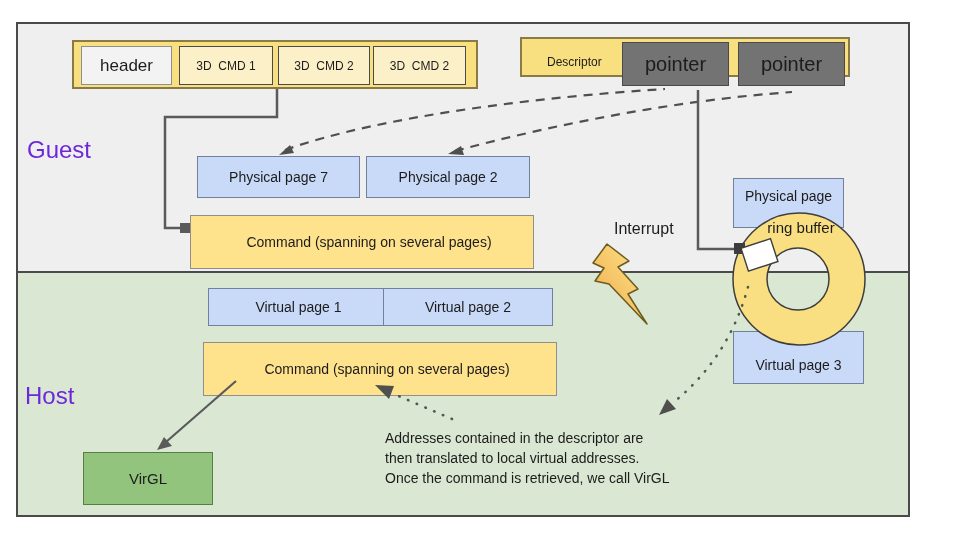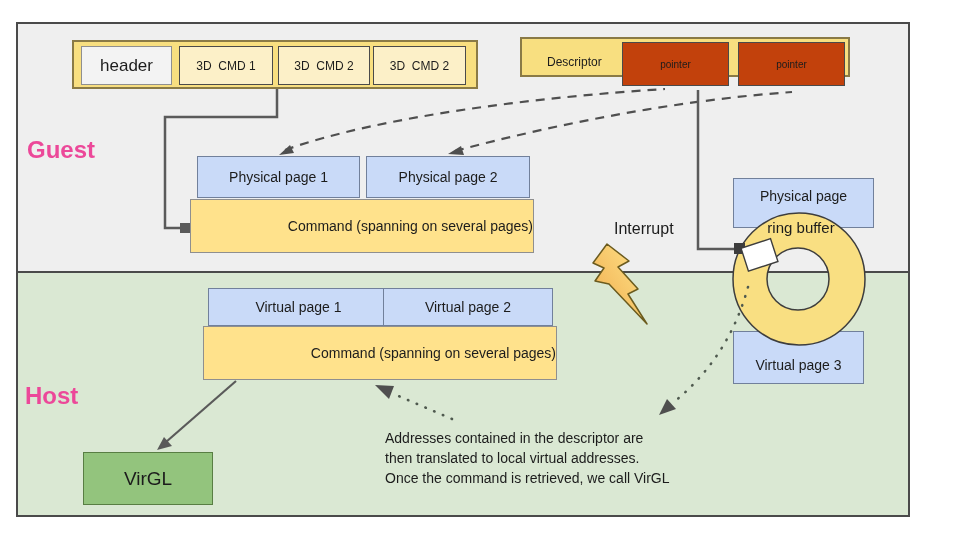--- a/index.html
+++ b/index.html
@@ -3,29 +3,29 @@
 <meta charset="utf-8">
 <style>
   html,body{margin:0;padding:0;background:#ffffff;}
   #stage{
     position:relative;width:960px;height:540px;overflow:hidden;
     font-family:"Liberation Sans", sans-serif;color:#1c1c1c;background:#ffffff;
   }
   .panel{position:absolute;box-sizing:border-box;}
   #guest-panel{left:16px;top:22px;width:894px;height:250px;background:#EFEFEF;border:2px solid #4a4a4a;border-bottom:1px solid #4a4a4a;}
   #host-panel{left:16px;top:272px;width:894px;height:245px;background:#DAE8D3;border:2px solid #4a4a4a;border-top:1px solid #4a4a4a;}
-  .zone-label{position:absolute;font-size:24px;color:#ec4899;z-index:3;font-weight:bold;}
+  .zone-label{position:absolute;font-size:24px;color:#6d28d9;z-index:3;}
   .box{position:absolute;box-sizing:border-box;display:flex;align-items:center;justify-content:center;z-index:2;}
   .yellow-container{background:#F8DF80;border:2px solid #8a7a46;}
   .inner-gray{background:#F3F3F3;border:1px solid #8f8f8f;font-size:17px;text-align:center;}
   .inner-cmd{background:#FCF0C8;border:1px solid #4a4a4a;font-size:12px;white-space:pre;}
-  .inner-pointer{background:#c2410c;border:1px solid #4a4a4a;font-size:10px;}
+  .inner-pointer{background:#737373;border:1px solid #4a4a4a;font-size:20px;}
   .blue-box{background:#C9DAF8;border:1px solid #71809b;font-size:14px;}
-  .yellow-cmd{background:#FFE28C;border:1px solid #8f8f8f;font-size:14px;justify-content:flex-end;padding-left:14px;}
-  .green-box{background:#93C47D;border:1px solid #587e43;font-size:19px;}
+  .yellow-cmd{background:#FFE28C;border:1px solid #8f8f8f;font-size:14px;justify-content:center;padding-left:14px;margin-top:16px;}
+  .green-box{background:#93C47D;border:1px solid #587e43;font-size:15px;}
   .desc-label{position:absolute;left:25px;top:16px;font-size:12px;}
   #svg-overlay{position:absolute;left:0;top:0;z-index:4;pointer-events:none;}
   .float-label{position:absolute;z-index:5;}
   #ring-buffer-label{left:751px;top:219px;width:100px;text-align:center;font-size:15px;}
   #interrupt-label{left:582px;top:220px;width:80px;font-size:16px;margin-left:32px;}
   #annotation-text{left:385px;top:428px;width:340px;font-size:14px;line-height:20px;white-space:pre-line;}
 </style>
 </head>
 <body>
 
@@ -56,30 +56,30 @@
     <span class="desc-label">Descriptor</span>
     <div class="box inner-pointer" style="left:100px;top:3px;width:107px;height:44px;">
       <span>pointer</span>
     </div>
     <div class="box inner-pointer" style="left:216px;top:3px;width:107px;height:44px;">
       <span>pointer</span>
     </div>
   </div>
 
   <div class="box blue-box" style="left:197px;top:156px;width:163px;height:42px;">
-    <span>Physical page 1</span>
+    <span>Physical page 7</span>
   </div>
   <div class="box blue-box" style="left:366px;top:156px;width:164px;height:42px;">
     <span>Physical page 2</span>
   </div>
   <div class="box yellow-cmd" style="left:190px;top:199px;width:344px;height:54px;">
     <span>Command (spanning on several pages)</span>
   </div>
 
-  <div class="box blue-box" style="left:733px;top:178px;width:141px;height:50px;text-align:right;">
+  <div class="box blue-box" style="left:733px;top:178px;width:111px;height:50px;text-align:right;">
     <span style="margin-bottom:14px;">Physical page</span>
   </div>
   <div class="box blue-box" style="left:733px;top:331px;width:131px;height:53px;">
     <span style="margin-top:14px;">Virtual page 3</span>
   </div>
 
   <div class="box blue-box" style="left:208px;top:288px;width:181px;height:38px;">
     <span>Virtual page 1</span>
   </div>
   <div class="box blue-box" style="left:383px;top:288px;width:170px;height:38px;">

